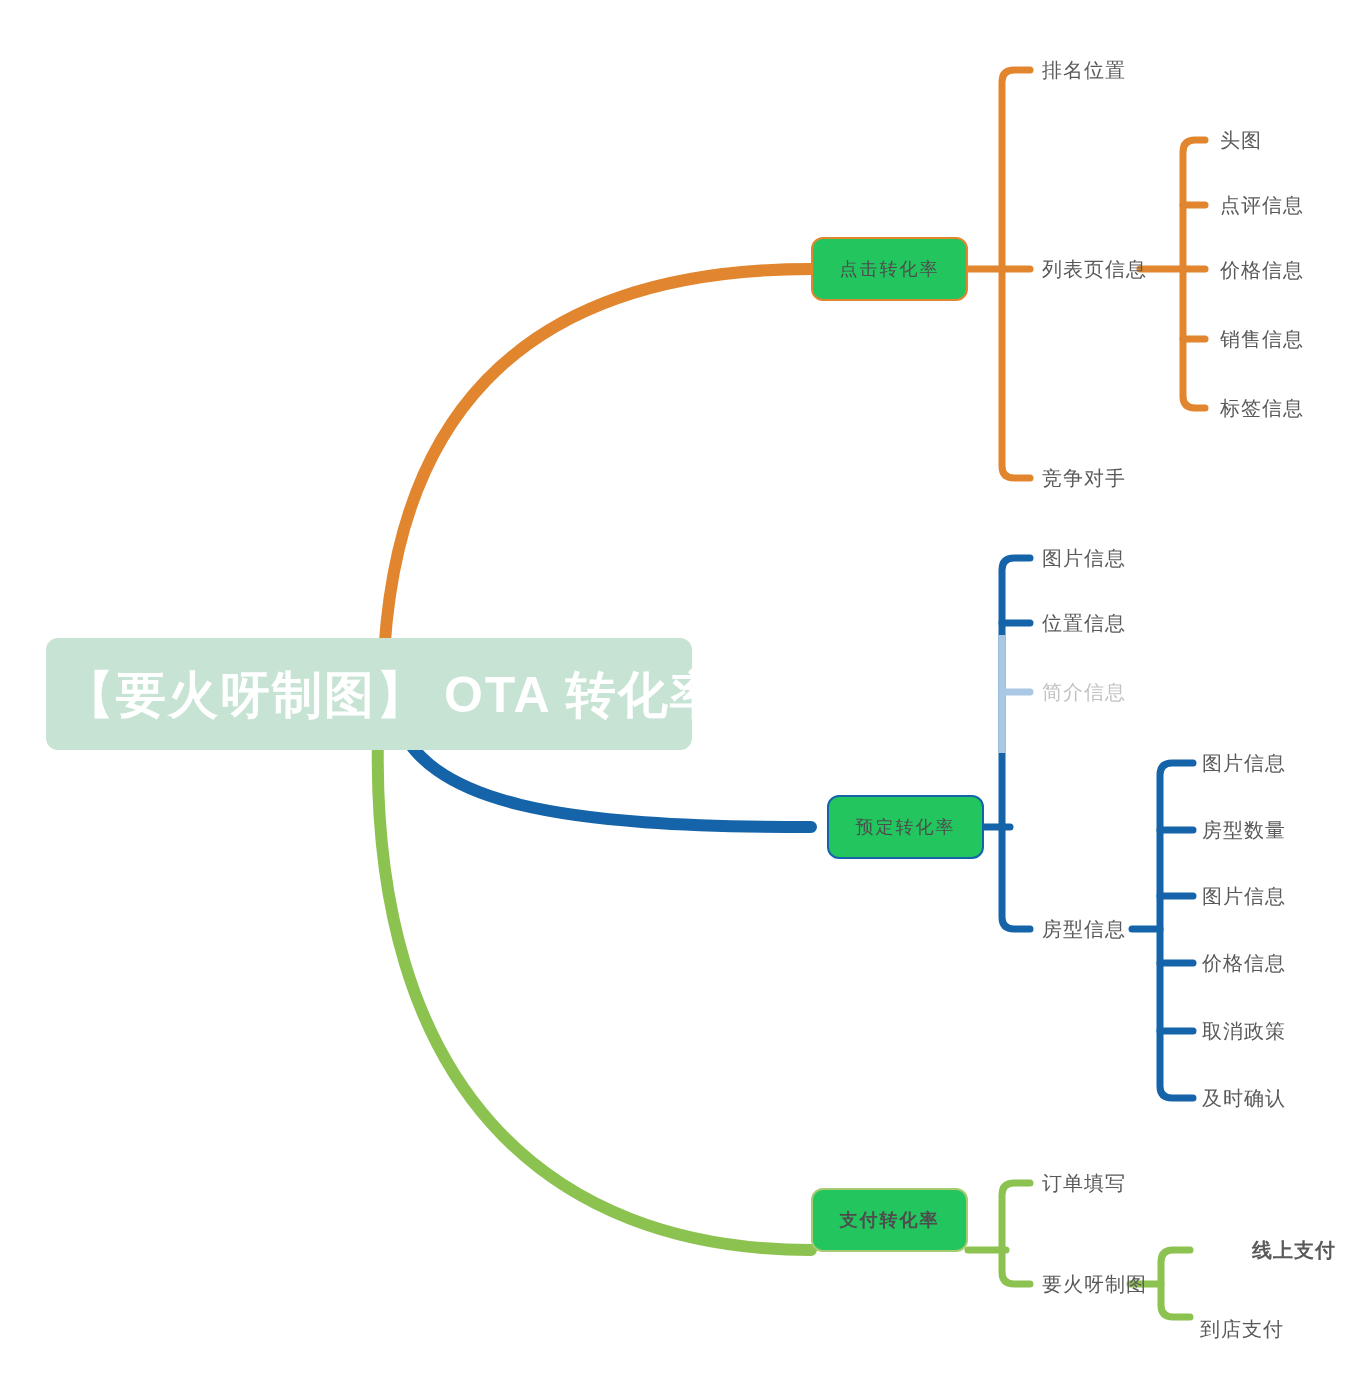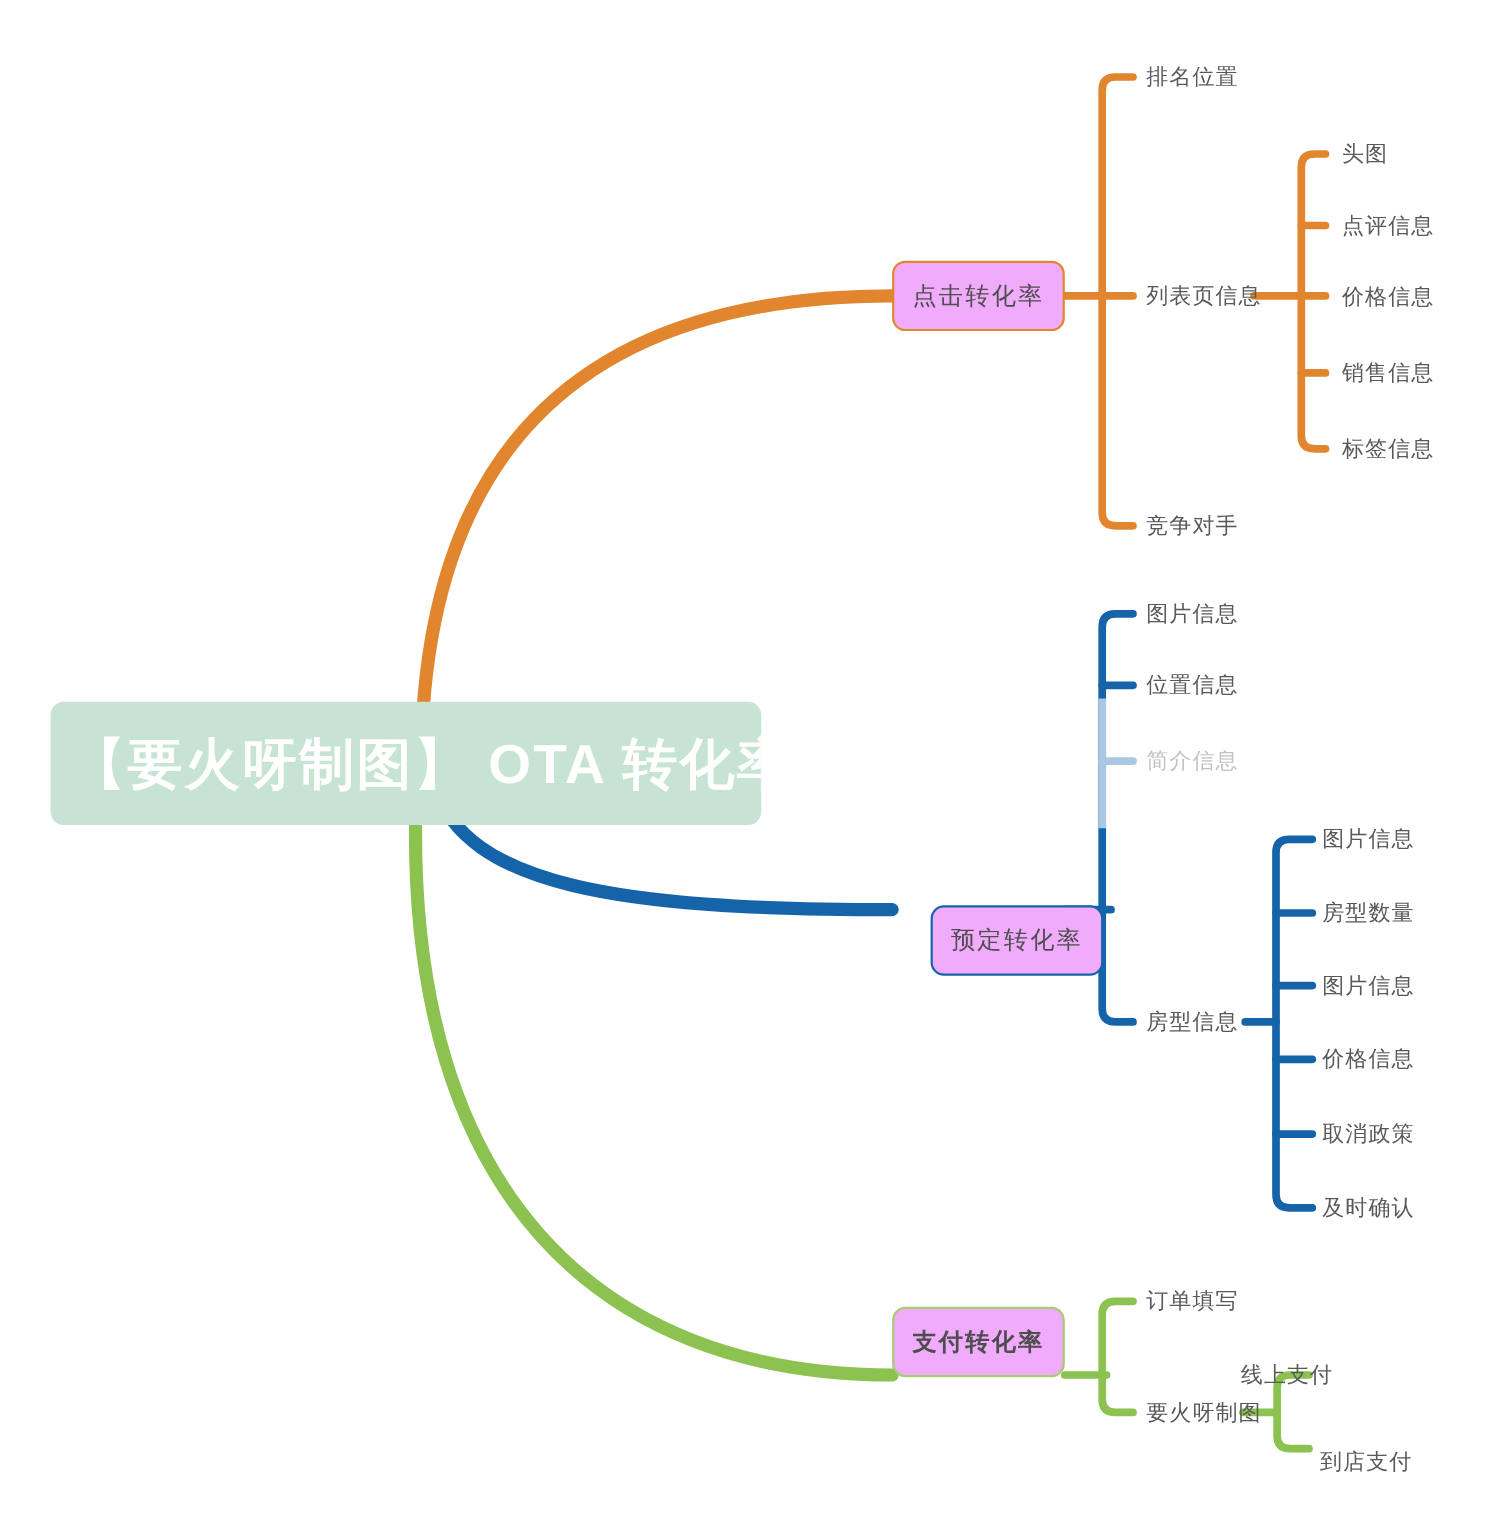--- a/index.html
+++ b/index.html
@@ -10,23 +10,23 @@
   #stage{position:absolute;inset:0;width:1368px;height:1390px;}
   svg.connectors{position:absolute;left:0;top:0;z-index:1;}
   .topic-label{
     position:absolute;transform:translateY(-50%);
     font-size:20px;color:#595959;white-space:nowrap;z-index:3;
     letter-spacing:1px;
   }
   .topic-label.disabled{color:#c2c2c2;}
   .branch-node{
     position:absolute;width:157px;height:64px;z-index:3;
-    background:#f0abfc;border-radius:12px;
+    background:#22c55e;border-radius:12px;
     display:flex;align-items:center;justify-content:center;
-    font-size:22px;color:#4d4d4d;letter-spacing:2px;white-space:nowrap;
+    font-size:18px;color:#4d4d4d;letter-spacing:2px;white-space:nowrap;
     box-sizing:border-box;
   }
   .branch-node.orange{border:2px solid var(--orange);}
   .branch-node.blue{border:2px solid var(--blue);}
   .branch-node.green{border:2px solid var(--green-border);}
   .watermark-box{
     position:absolute;left:46px;top:638px;width:646px;height:112px;
     background:var(--mint);border-radius:12px;z-index:2;overflow:hidden;
   }
   .watermark-text{
@@ -82,21 +82,21 @@
       <path d="M 1130 1284 H 1161" stroke-width="7" stroke-linecap="round"></path>
       <path d="M 1190 1250 H 1173 Q 1161 1250 1161 1262 V 1305 Q 1161 1317 1173 1317 H 1190" stroke-width="7" stroke-linecap="round"></path>
     </g>
   </svg>
 
   <div class="watermark-box">
     <div class="watermark-text">【要火呀制图】 OTA 转化率</div>
   </div>
 
   <div class="branch-node orange" style="left:811px;top:237px;">点击转化率</div>
-  <div class="branch-node blue" style="left:846px;top:795px;margin-top:28px;">预定转化率</div>
+  <div class="branch-node blue" style="left:827px;top:795px;">预定转化率</div>
   <div class="branch-node green" style="left:811px;top:1188px;font-weight:bold;">支付转化率</div>
 
   <div class="topic-label" style="left:1042px;top:70px;">排名位置</div>
   <div class="topic-label" style="left:1042px;top:269px;">列表页信息</div>
   <div class="topic-label" style="left:1042px;top:478px;">竞争对手</div>
   <div class="topic-label" style="left:1220px;top:140px;">头图</div>
   <div class="topic-label" style="left:1220px;top:205px;">点评信息</div>
   <div class="topic-label" style="left:1220px;top:270px;">价格信息</div>
   <div class="topic-label" style="left:1220px;top:339px;">销售信息</div>
   <div class="topic-label" style="left:1220px;top:408px;">标签信息</div>
@@ -107,16 +107,16 @@
   <div class="topic-label" style="left:1042px;top:929px;">房型信息</div>
   <div class="topic-label" style="left:1202px;top:763px;">图片信息</div>
   <div class="topic-label" style="left:1202px;top:830px;">房型数量</div>
   <div class="topic-label" style="left:1202px;top:896px;">图片信息</div>
   <div class="topic-label" style="left:1202px;top:963px;">价格信息</div>
   <div class="topic-label" style="left:1202px;top:1031px;">取消政策</div>
   <div class="topic-label" style="left:1202px;top:1098px;">及时确认</div>
 
   <div class="topic-label" style="left:1042px;top:1183px;">订单填写</div>
   <div class="topic-label" style="left:1042px;top:1284px;">要火呀制图</div>
-  <div class="topic-label" style="left:1128px;top:1250px;">线上支付</div>
+  <div class="topic-label" style="left:1252px;top:1250px;font-weight:bold;">线上支付</div>
   <div class="topic-label" style="left:1200px;top:1317px;margin-top:12px;">到店支付</div>
 
 </div>
 
 </body></html>

